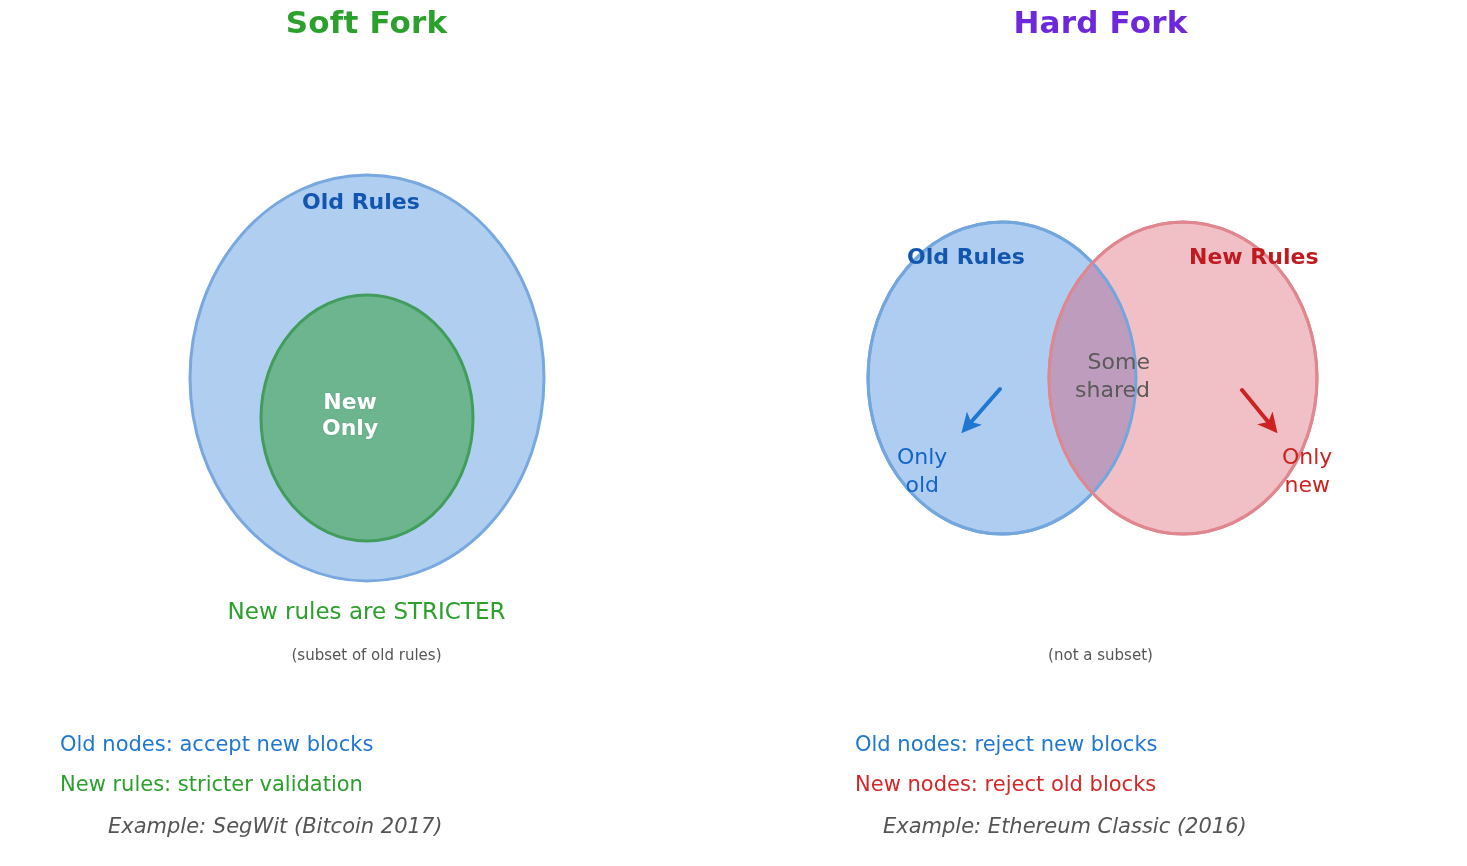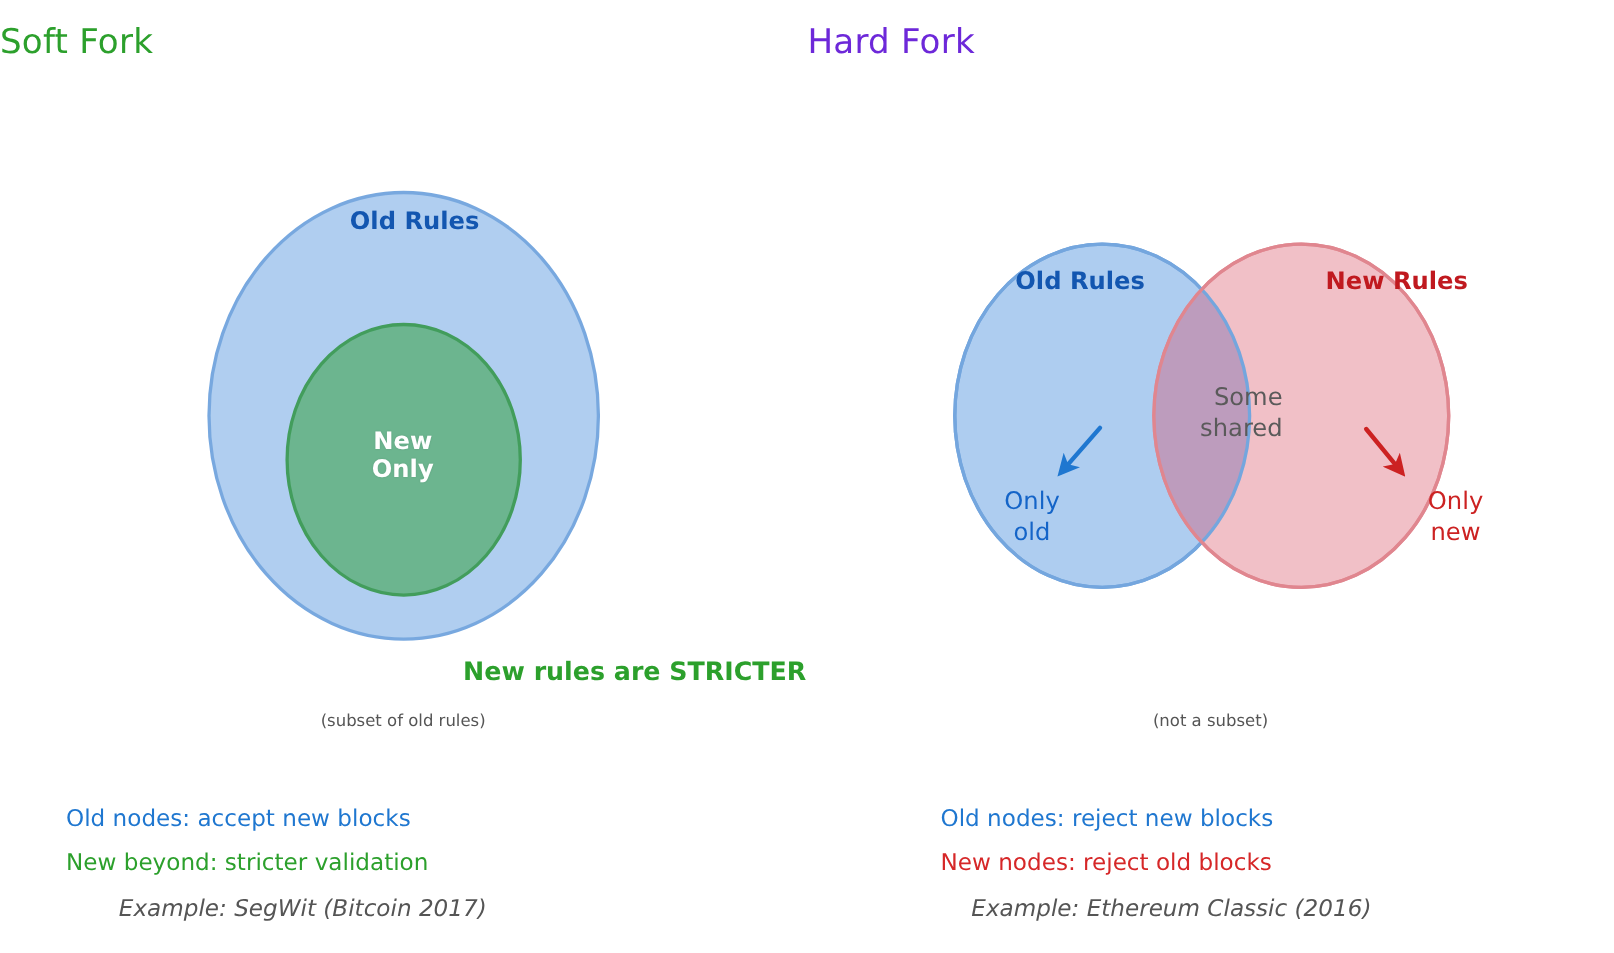--- a/index.html
+++ b/index.html
@@ -21,26 +21,26 @@
     position: absolute;
     top: 0;
     width: 733px;
     height: 866px;
   }
   .panel-left  { left: 0; }
   .panel-right { left: 734px; }
 
   .panel-title {
     position: absolute;
-    top: 20px;
+    top: 4px;
     left: 0;
     width: 100%;
-    text-align: left;
+    text-align: center;
     font-size: 31px;
-    font-weight: normal;
+    font-weight: bold;
     letter-spacing: 0.2px;
   }
   .title-soft { color: #2ca02c; }
   .title-hard { color: #6d28d9; }
 
   
   .venn-stage {
     position: absolute;
     left: 0;
     top: 0;
@@ -56,21 +56,20 @@
     overflow: visible;
   }
 
   
   .venn-label {
     position: absolute;
     font-size: 22px;
     font-weight: bold;
     white-space: nowrap;
     line-height: 1.18;
-    margin-left: 16px;
   }
   .lbl-old-rules-left {
     left: 302px;  top: 189px;
     color: #1356b0;
   }
   .lbl-new-rules-inner {
     left: 322px;  top: 389px;
     color: #ffffff;
     text-align: center;
     font-size: 22px;
@@ -112,22 +111,21 @@
   
   .caption {
     position: absolute;
     left: 0;
     width: 100%;
     text-align: center;
   }
   .caption-headline {
     top: 598px;
     font-size: 23px;
-    font-weight: bold;
-    text-align: right;
+    font-weight: normal;
   }
   .headline-soft { color: #2ca02c; }
   .headline-hard { color: #d62728; }
 
   .caption-sub {
     top: 646px;
     font-size: 15px;
     color: #555555;
   }
 
@@ -180,21 +178,21 @@
       <div>Only</div>
     </div>
   </div>
 
   <div class="caption caption-headline headline-soft">New rules are STRICTER</div>
 
   <div class="caption caption-sub">(subset of old rules)</div>
 
   <div class="notes notes-left">
     <div class="note-line note-blue">Old nodes: accept new blocks</div>
-    <div class="note-line note-green">New beyond: stricter validation</div>
+    <div class="note-line note-green">New rules: stricter validation</div>
     <div class="note-example">Example: SegWit (Bitcoin 2017)</div>
   </div>
 </div>
 
 <div class="panel panel-right">
 
   <div class="panel-title title-hard">Hard Fork</div>
 
   <div class="venn-stage">
     <svg class="venn-svg" viewBox="0 0 733 866">

